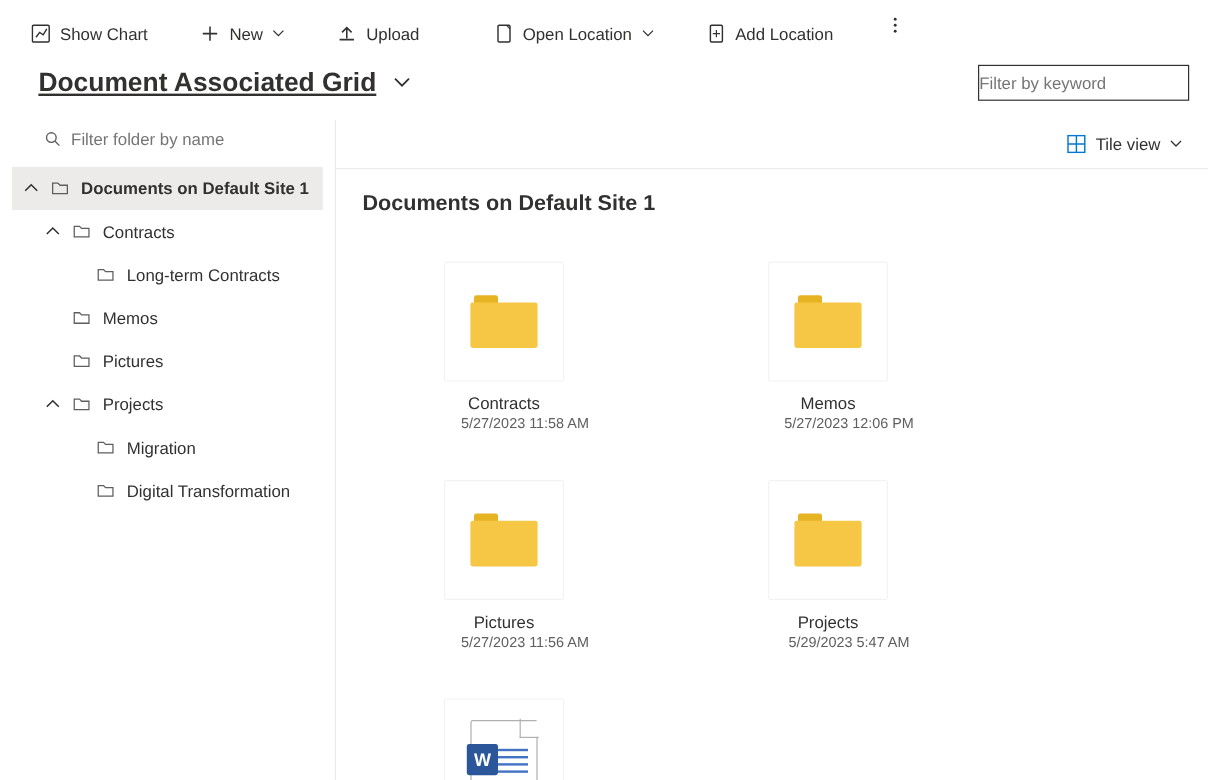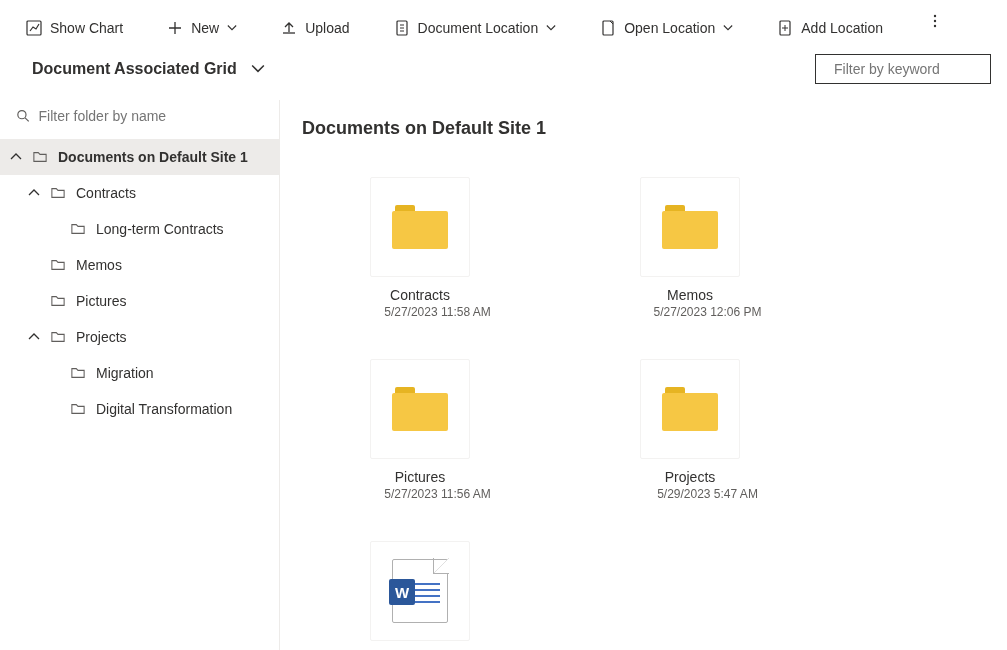--- a/index.html
+++ b/index.html
@@ -8,29 +8,29 @@
     
     .toolbar { display: flex; align-items: center; height: 44px; padding: 0 16px; gap: 6px; }
     .tb-item { display: flex; align-items: center; gap: 8px; padding: 6px 10px; cursor: pointer; border-radius: 2px; margin-top: 12px; }
     .tb-gap { width: 12px; }
     .tb-icon { width: 16px; height: 16px; display: flex; align-items: center; justify-content: center; }
     .chevron-small { width: 10px; height: 10px; }
     .more-btn { padding: 6px 10px; cursor: pointer; }
 
     
     .header { display: flex; align-items: center; padding: 10px 16px 16px 32px; gap: 14px; }
-    .header h1 { font-size: 16px; font-weight: 600; }
+    .header h1 { font-size: 22px; font-weight: 600; text-decoration: underline; }
     .header .chev { width: 14px; height: 14px; }
     .filter-box { margin-left: auto; }
-    .filter-box input { width: 176px; height: 30px; padding: 4px 18px; border: 1px solid #323130; font-size: 14px; outline: none; }
+    .filter-box input { width: 176px; height: 30px; padding: 4px 0; border: 1px solid #323130; font-size: 14px; outline: none; }
 
     
     .split { display: flex; height: calc(650px - 44px - 56px); }
 
-    .sidebar { width: 280px; border-right: 1px solid #edebe9; display: flex; flex-direction: column; }
+    .sidebar { width: 280px; border-right: 1px solid #edebe9; display: flex; flex-direction: column; align-items: center; }
     .sidebar-filter { display: flex; align-items: center; gap: 8px; padding: 8px 16px; border-bottom: 1px solid transparent; }
     .sidebar-filter input { border: none; outline: none; font-size: 14px; color: #605e5c; width: 100%; background: transparent; }
 
     .tree { padding-top: 6px; }
     .tree-item { display: flex; align-items: center; gap: 10px; padding: 10px 12px; cursor: pointer; }
     .tree-item.selected { background: #edebe9; font-weight: 600; }
     .tree-chev { width: 12px; height: 12px; flex-shrink: 0; }
     .tree-chev.ph { visibility: hidden; }
     .tree-folder { width: 16px; height: 14px; flex-shrink: 0; }
     .indent-0 { padding-left: 10px; }
@@ -138,31 +138,20 @@
   <div class="tb-gap"></div>
   <div class="tb-item">
     <span class="tb-icon">
         <svg width="16" height="16" viewBox="0 0 16 16">
           <use href="#svg-upload"></use>
         </svg>
       </span>
     <span>Upload</span>
   </div>
   <div class="tb-gap"></div>
-  <div class="tb-item">
-    <span class="tb-icon">
-        <svg width="16" height="16" viewBox="0 0 16 16">
-          <use href="#svg-doc"></use>
-        </svg>
-      </span>
-    <span>Document Location</span>
-    <svg class="chevron-small" viewBox="0 0 12 12">
-        <use href="#svg-chevron-down"></use>
-      </svg>
-  </div>
   <div class="tb-gap"></div>
   <div class="tb-item">
     <span class="tb-icon">
         <svg width="16" height="16" viewBox="0 0 16 16">
           <use href="#svg-doc-open"></use>
         </svg>
       </span>
     <span>Open Location</span>
     <svg class="chevron-small" viewBox="0 0 12 12">
         <use href="#svg-chevron-down"></use>
@@ -260,20 +249,31 @@
         <div class="tree-item indent-2">
           <svg class="tree-folder" viewBox="0 0 16 16" style="color: rgb(96, 94, 92);">
             <use href="#svg-folder-outline"></use>
           </svg>
           <span>Digital Transformation</span>
         </div>
       </div>
   </div>
 
   <div class="main">
+    <div class="main-top">
+      <div class="tile-view">
+        <svg width="16" height="16" viewBox="0 0 16 16" color="#0078d4">
+            <use href="#svg-grid"></use>
+          </svg>
+        <span>Tile view</span>
+        <svg class="chevron-small" viewBox="0 0 12 12">
+            <use href="#svg-chevron-down"></use>
+          </svg>
+      </div>
+    </div>
     <div class="main-title">Documents on Default Site 1</div>
     <div class="tiles" id="tiles">
         <div class="tile">
           <div class="tile-thumb">
             <div class="folder-glyph">
               <div class="folder-tab"></div>
               <div class="folder-body"></div>
             </div>
           </div>
           <div class="tile-name">Contracts</div>

